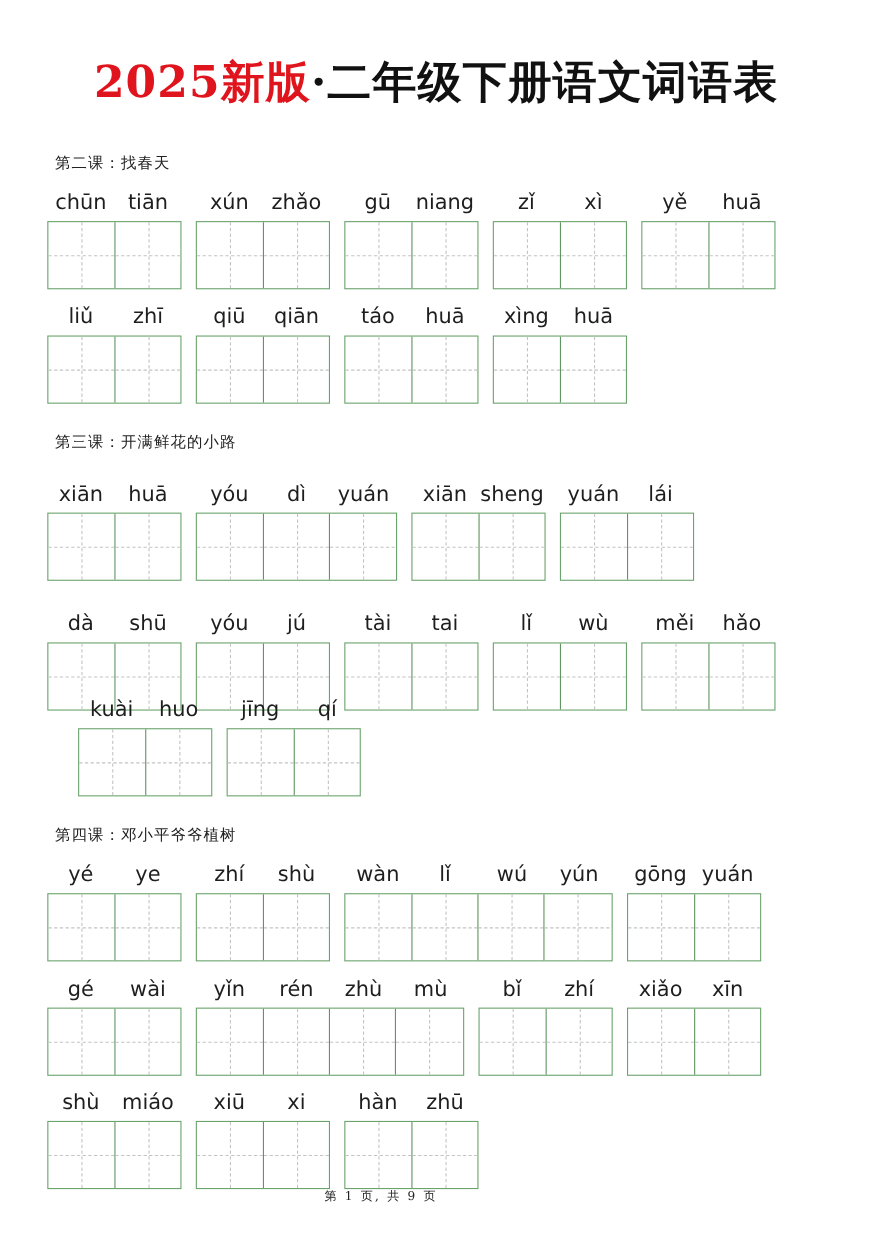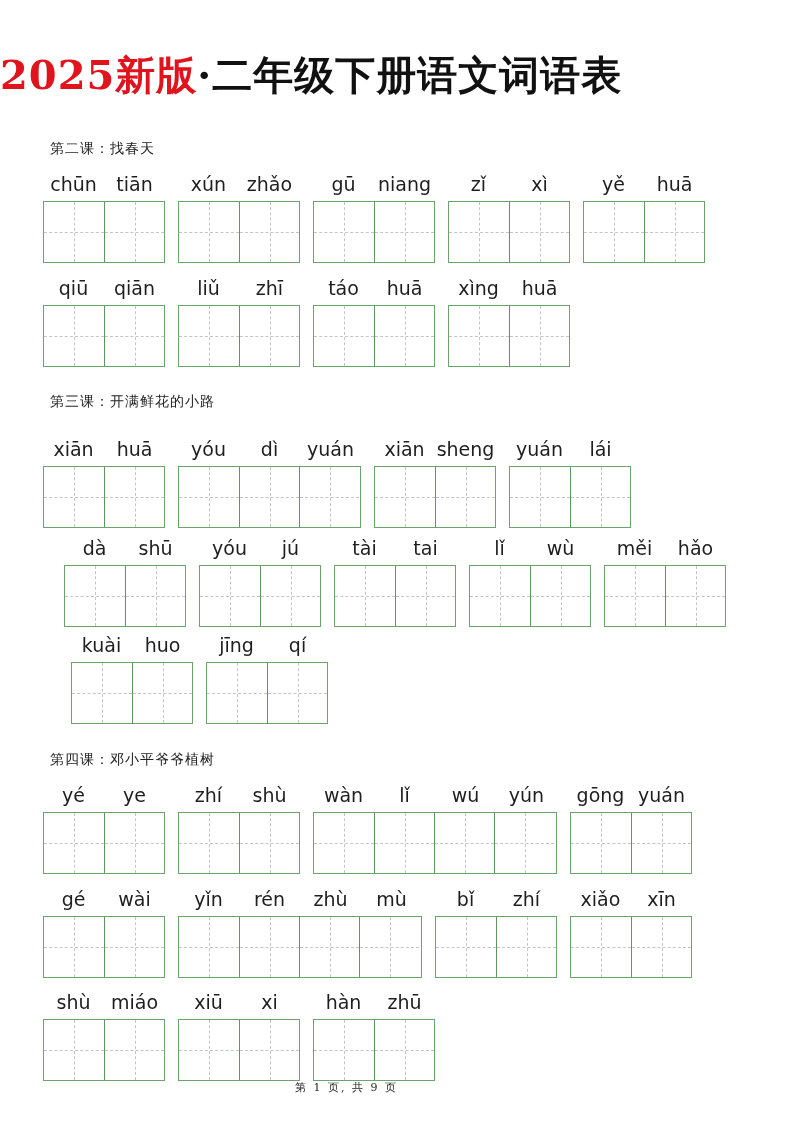--- a/index.html
+++ b/index.html
@@ -1,18 +1,18 @@
 <!DOCTYPE html>
 <html><head>
 <meta charset="utf-8">
 <style>
   html, body { margin: 0; padding: 0; background: #ffffff; }
   body { width: 793px; height: 1122px; position: relative; overflow: hidden;
          font-family: "DejaVu Sans", "Liberation Sans", sans-serif; color: #222; }
-  .title { position: absolute; top: 52px; left: 0; width: 793px; text-align: left;
+  .title { position: absolute; top: 52px; left: 0; width: 793px; text-align: center;
            font-family: "DejaVu Serif", "Liberation Serif", serif; font-weight: bold;
            font-size: 40px; line-height: 46px; letter-spacing: 1px; }
   .title .red { color: #e0141c; }
   .title .black { color: #111; }
   .lesson-title { position: absolute; left: 50px; font-family: "DejaVu Serif", "Liberation Serif", serif;
                   font-size: 14px; color: #222; letter-spacing: 1px; text-align: right; }
   .row { position: absolute; left: 43px; display: flex; gap: 13px; }
   .group { display: flex; flex-direction: column; }
   .pinyins { display: flex; height: 30px; }
   .py { width: 61px; text-align: center; font-size: 19px; line-height: 26px; color: #1e1e1e;
@@ -85,32 +85,32 @@
         </div>
         <div class="boxes">
           <div class="cell"></div>
           <div class="cell"></div>
         </div>
       </div>
     </div>
     <div class="row" style="top: 275px;">
       <div class="group">
         <div class="pinyins">
+          <span class="py">liǔ</span>
+          <span class="py">zhī</span>
+        </div>
+        <div class="boxes">
+          <div class="cell"></div>
+          <div class="cell"></div>
+        </div>
+      </div>
+      <div class="group">
+        <div class="pinyins">
           <span class="py">qiū</span>
           <span class="py">qiān</span>
-        </div>
-        <div class="boxes">
-          <div class="cell"></div>
-          <div class="cell"></div>
-        </div>
-      </div>
-      <div class="group">
-        <div class="pinyins">
-          <span class="py">liǔ</span>
-          <span class="py">zhī</span>
         </div>
         <div class="boxes">
           <div class="cell"></div>
           <div class="cell"></div>
         </div>
       </div>
       <div class="group">
         <div class="pinyins">
           <span class="py">táo</span>
           <span class="py">huā</span>
@@ -169,21 +169,21 @@
         <div class="pinyins">
           <span class="py">yuán</span>
           <span class="py">lái</span>
         </div>
         <div class="boxes">
           <div class="cell"></div>
           <div class="cell"></div>
         </div>
       </div>
     </div>
-    <div class="row" style="top: 535px; margin-left: 21px;">
+    <div class="row" style="top: 554px;">
       <div class="group">
         <div class="pinyins">
           <span class="py">dà</span>
           <span class="py">shū</span>
         </div>
         <div class="boxes">
           <div class="cell"></div>
           <div class="cell"></div>
         </div>
       </div>

